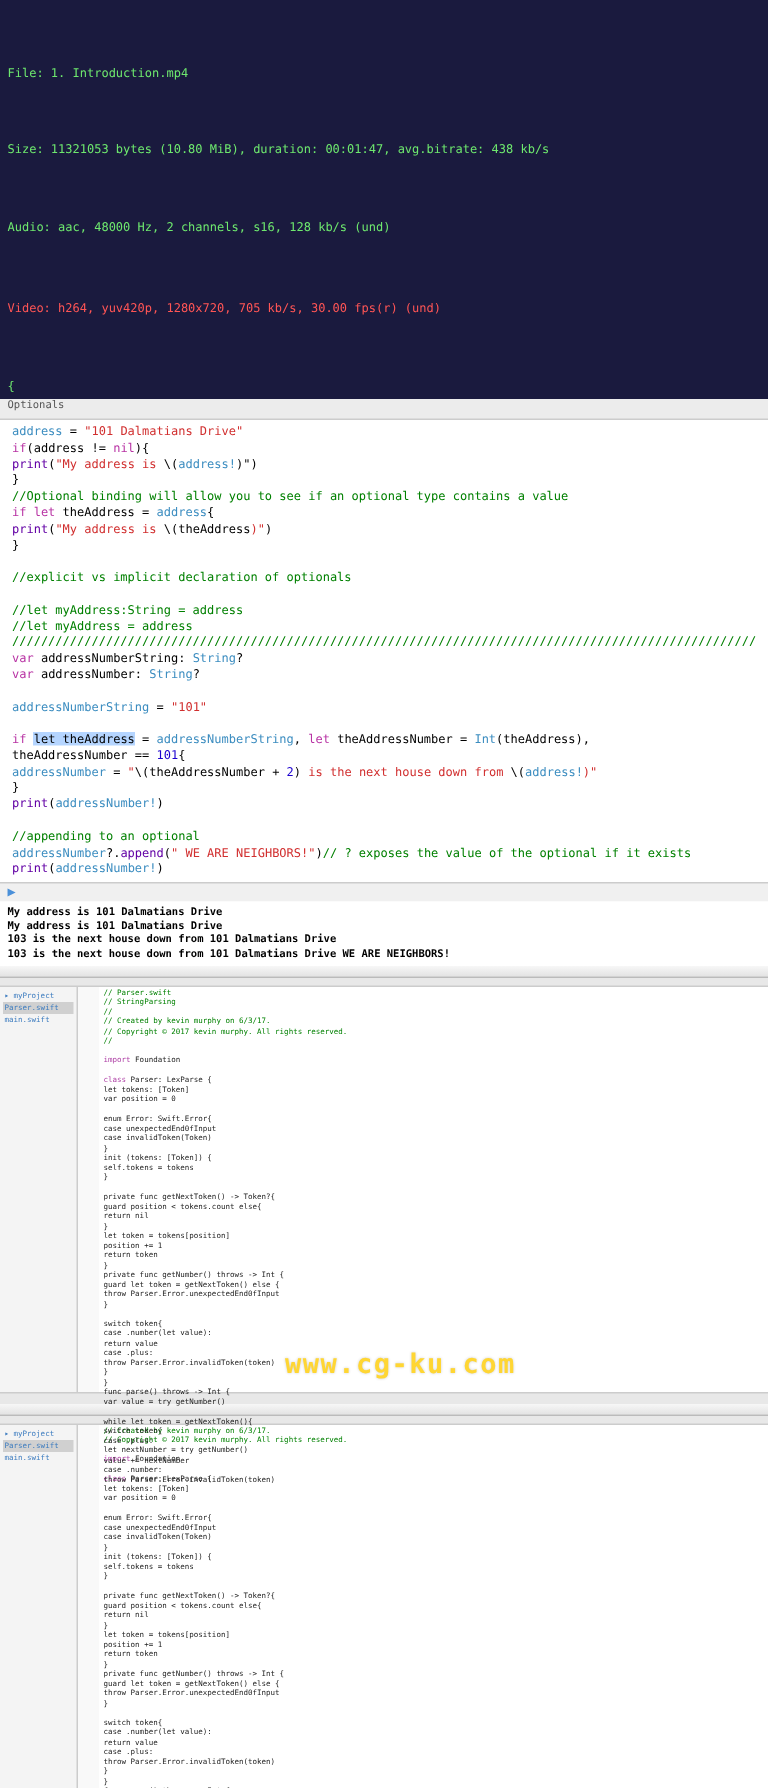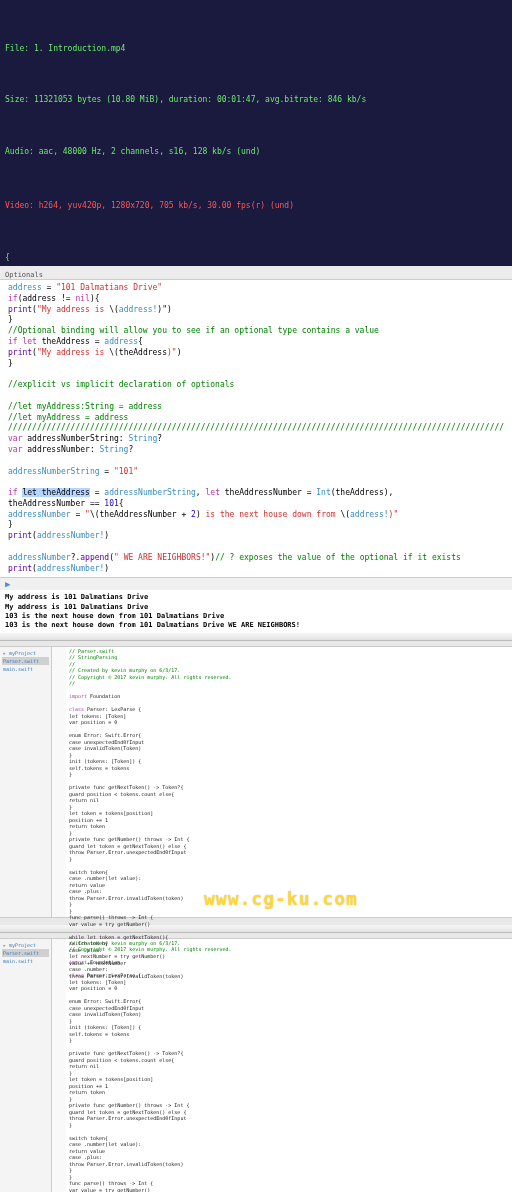--- a/index.html
+++ b/index.html
@@ -1,21 +1,21 @@
 <!DOCTYPE html>
 <html><head>
 <meta charset="utf-8">
 <style>
 *{margin:0;padding:0;box-sizing:border-box;font-family:Menlo,Monaco,Consolas,monospace;}
 body{width:512px;background:#fff;}
 .terminal{background:#1a1a3e;color:#e0e055;padding:3px 5px;font-size:8px;line-height:1.3;}
 .terminal .green{color:#6ee86e;margin-top:41px;}
 .terminal .red{color:#ff5555;margin-top:44px;}
 .playground{background:#fff;position:relative;}
-.play-header{background:#ececec;height:14px;border-bottom:1px solid #ccc;display:flex;align-items:flex-end;padding:0 5px;font-size:7px;color:#555;}
+.play-header{background:#ececec;height:14px;border-bottom:1px solid #ccc;display:flex;align-items:flex-start;padding:0 5px;font-size:7px;color:#555;}
 .play-body{display:flex;}
 .code-area{flex:1;padding:3px 8px;font-size:8px;line-height:1.35;}
 .kw{color:#b833a4;}
 .str{color:#d12f2f;}
 .cmt{color:#008000;}
 .var{color:#3c8dc0;}
 .num{color:#1c00cf;}
 .fn{color:#6200a5;}
 .hl{background:#b5d5ff;}
 .play-footer{background:#f0f0f0;border-top:1px solid #ccc;font-size:7px;padding:1px 5px;display:flex;align-items:center;}
@@ -38,21 +38,21 @@
 .credits{background:#282828;height:288px;display:flex;flex-direction:column;justify-content:center;align-items:flex-start;padding:0 75px;position:relative;}
 .music-by{color:#fef9c3;font-size:15px;font-family:Liberation Serif, serif;letter-spacing:1px;margin-bottom:6px;}
 .credit-line{width:360px;height:1px;background:#666;margin-bottom:4px;}
 .credit-name{color:#30b0d5;font-size:48px;font-family:Arial,sans-serif;font-weight:bold;letter-spacing:2px;}
 </style>
 </head>
 <body>
 
 <div class="terminal">
   <div class="green">File: 1. Introduction.mp4</div>
-  <div class="green">Size: 11321053 bytes (10.80 MiB), duration: 00:01:47, avg.bitrate: 846 kb/s</div>
+  <div class="green">Size: 11321053 bytes (10.80 MiB), duration: 00:01:47, avg.bitrate: 438 kb/s</div>
   <div class="green">Audio: aac, 48000 Hz, 2 channels, s16, 128 kb/s (und)</div>
   <div class="red">Video: h264, yuv420p, 1280x720, 705 kb/s, 30.00 fps(r) (und)</div>
   <div class="green">{</div>
 </div>
 
 <div class="playground">
   <div class="play-header">
     <span>Optionals</span>
   </div>
   <div class="play-body">
@@ -76,20 +76,21 @@
 <div><span class="kw">var</span><span> addressNumber: </span><span class="var">String</span><span>?</span></div>
 <div>&nbsp;</div>
 <div><span class="var">addressNumberString</span><span> = </span><span class="str">"101"</span></div>
 <div>&nbsp;</div>
 <div><span class="kw">if </span><span class="hl">let theAddress</span><span> = </span><span class="var">addressNumberString</span><span>, </span><span class="kw">let</span><span> theAddressNumber = </span><span class="var">Int</span><span>(theAddress),</span></div>
 <div><span>   theAddressNumber == </span><span class="num">101</span><span>{</span></div>
 <div><span>   </span><span class="var">addressNumber</span><span> = </span><span class="str">"</span><span>\(</span><span>theAddressNumber + </span><span class="num">2</span><span>)</span><span class="str"> is the next house down from </span><span>\(</span><span class="var">address!</span><span class="str">)"</span></div>
 <div>}</div>
 <div><span class="fn">print</span><span>(</span><span class="var">addressNumber!</span><span>)</span></div>
 <div>&nbsp;</div>
+<div class="cmt">//appending to an optional</div>
 <div><span class="var">addressNumber</span><span>?.</span><span class="fn">append</span><span>(</span><span class="str">" WE ARE NEIGHBORS!"</span><span>)</span><span class="cmt">// ? exposes the value of the optional if it exists</span></div>
 <div><span class="fn">print</span><span>(</span><span class="var">addressNumber!</span><span>)</span></div>
     </div>
 
   </div>
   <div class="play-footer">
     <span class="play-arrow">▶</span>
   </div>
   <div class="console">
     <div>My address is 101 Dalmatians Drive</div>
@@ -159,21 +160,21 @@
 <div>            switch token{</div>
 <div>            case .plus:</div>
 <div>                let nextNumber = try getNumber()</div>
 <div>                value += nextNumber</div>
 <div>            case .number:</div>
 <div>                throw Parser.Error.invalidToken(token)</div>
       </div>
     </div>
   </div>
   <div class="xc-status"></div>
-  <div class="watermark" style="top:255px;left:204px;">www.cg-ku.com</div>
+  <div class="watermark" style="top:255px;left:190px;">www.cg-ku.com</div>
 </div>
 
 <div class="xcode">
   <div class="xc-toolbar"></div>
   <div class="xc-tabs"></div>
   <div class="xc-body">
     <div class="xc-sidebar">
       <div class="xc-side-item">▸ myProject</div>
       <div class="xc-side-item xc-side-sel">Parser.swift</div>
       <div class="xc-side-item">main.swift</div>

